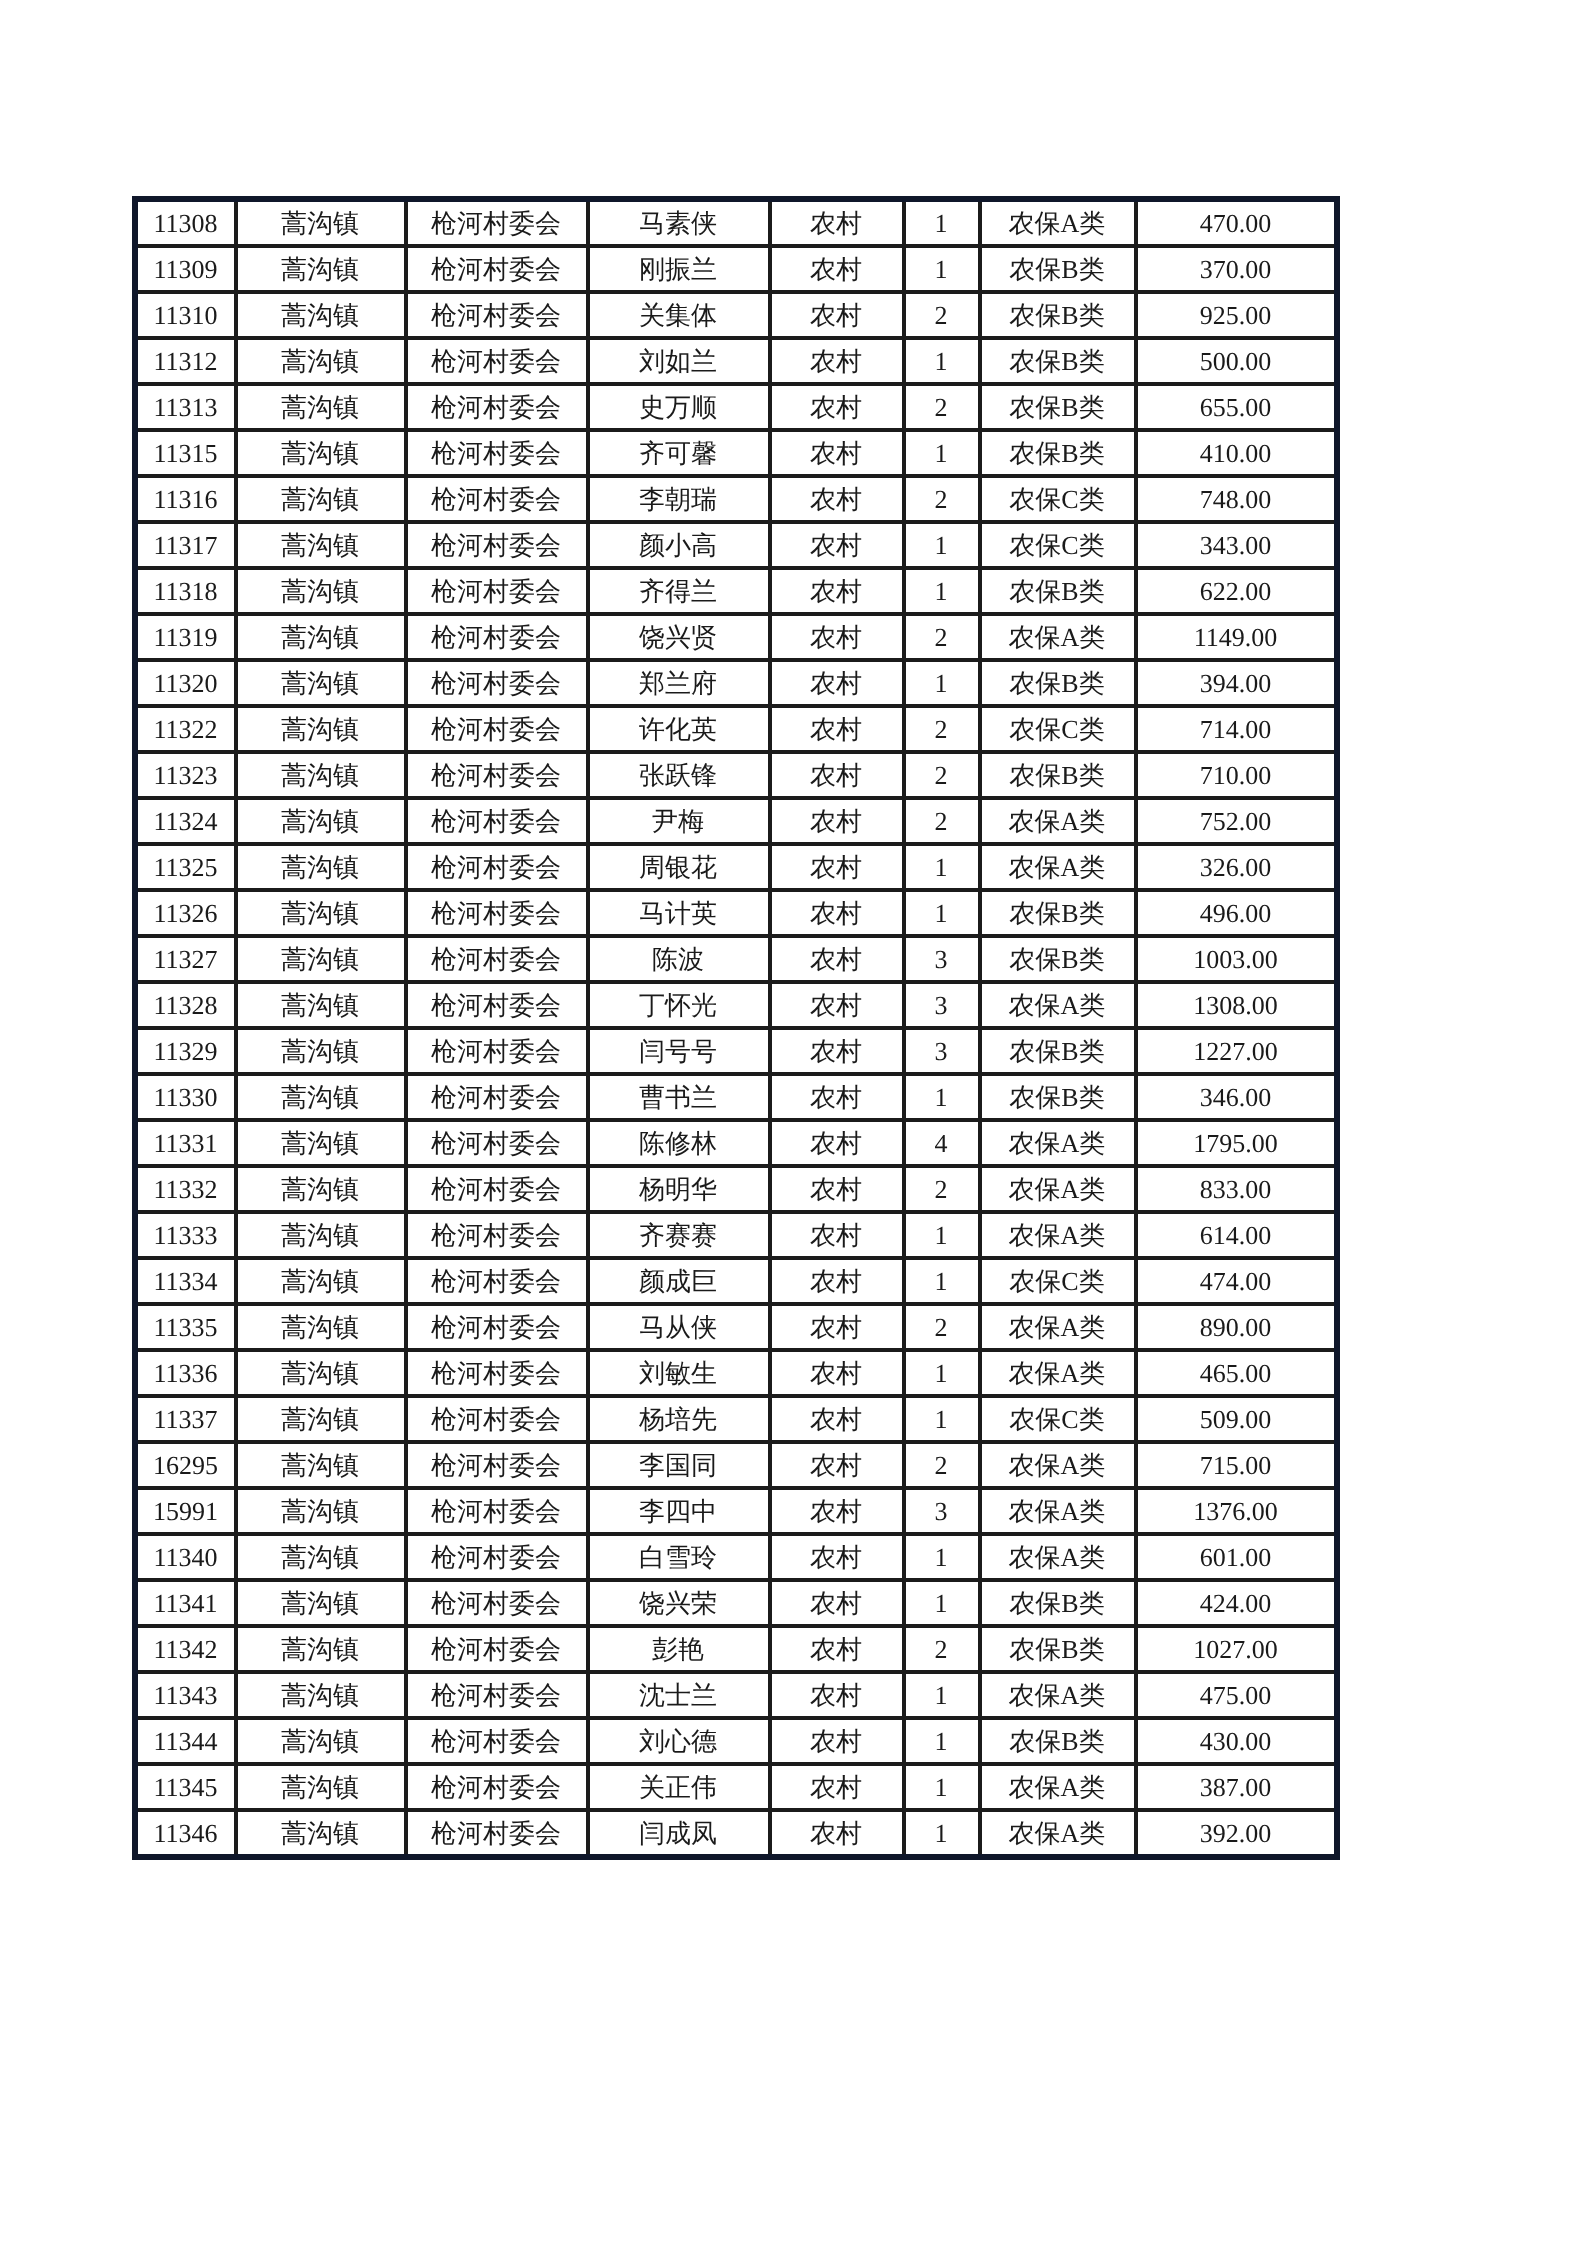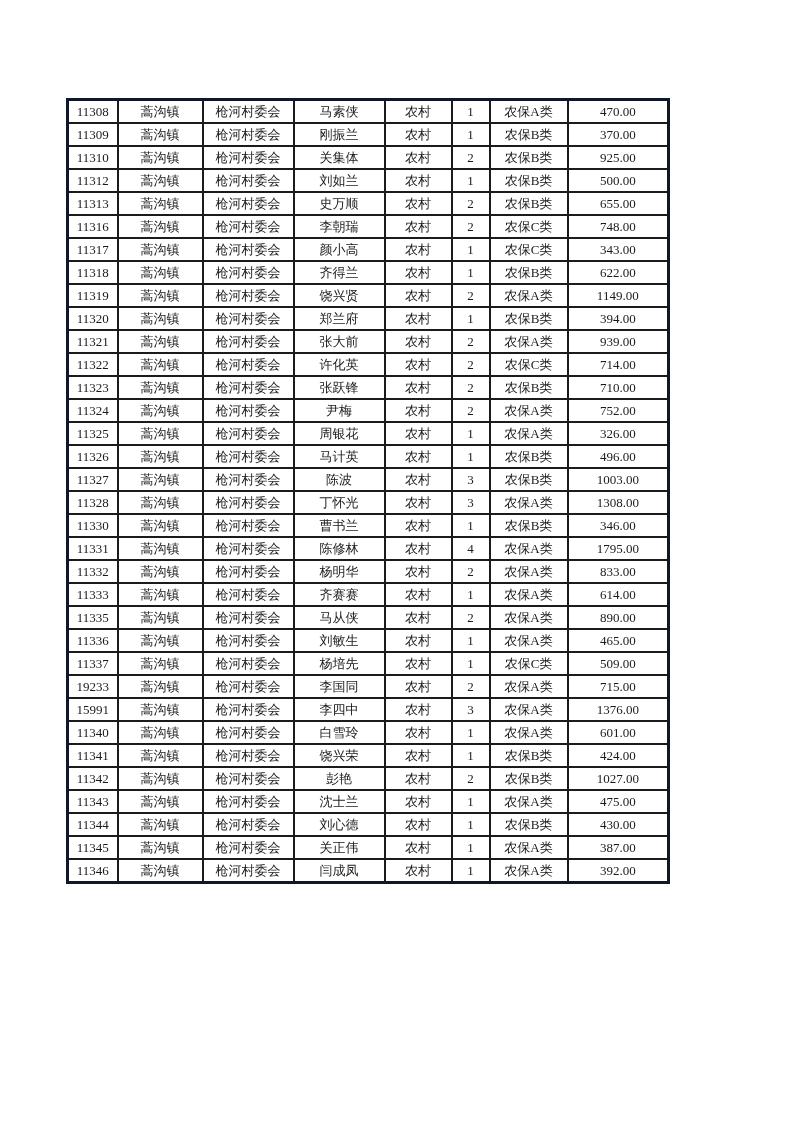--- a/index.html
+++ b/index.html
@@ -111,20 +111,30 @@
           <td>11313</td>
           <td>蒿沟镇</td>
           <td>枪河村委会</td>
           <td>史万顺</td>
           <td>农村</td>
           <td>2</td>
           <td>农保B类</td>
           <td>655.00</td>
         </tr>
         <tr>
+          <td>11315</td>
+          <td>蒿沟镇</td>
+          <td>枪河村委会</td>
+          <td>齐可馨</td>
+          <td>农村</td>
+          <td>1</td>
+          <td>农保B类</td>
+          <td>410.00</td>
+        </tr>
+        <tr>
           <td>11316</td>
           <td>蒿沟镇</td>
           <td>枪河村委会</td>
           <td>李朝瑞</td>
           <td>农村</td>
           <td>2</td>
           <td>农保C类</td>
           <td>748.00</td>
         </tr>
         <tr>
@@ -161,30 +171,20 @@
           <td>11320</td>
           <td>蒿沟镇</td>
           <td>枪河村委会</td>
           <td>郑兰府</td>
           <td>农村</td>
           <td>1</td>
           <td>农保B类</td>
           <td>394.00</td>
         </tr>
         <tr>
-          <td>11321</td>
-          <td>蒿沟镇</td>
-          <td>枪河村委会</td>
-          <td>张大前</td>
-          <td>农村</td>
-          <td>2</td>
-          <td>农保A类</td>
-          <td>939.00</td>
-        </tr>
-        <tr>
           <td>11322</td>
           <td>蒿沟镇</td>
           <td>枪河村委会</td>
           <td>许化英</td>
           <td>农村</td>
           <td>2</td>
           <td>农保C类</td>
           <td>714.00</td>
         </tr>
         <tr>
@@ -241,20 +241,30 @@
           <td>11328</td>
           <td>蒿沟镇</td>
           <td>枪河村委会</td>
           <td>丁怀光</td>
           <td>农村</td>
           <td>3</td>
           <td>农保A类</td>
           <td>1308.00</td>
         </tr>
         <tr>
+          <td>11329</td>
+          <td>蒿沟镇</td>
+          <td>枪河村委会</td>
+          <td>闫号号</td>
+          <td>农村</td>
+          <td>3</td>
+          <td>农保B类</td>
+          <td>1227.00</td>
+        </tr>
+        <tr>
           <td>11330</td>
           <td>蒿沟镇</td>
           <td>枪河村委会</td>
           <td>曹书兰</td>
           <td>农村</td>
           <td>1</td>
           <td>农保B类</td>
           <td>346.00</td>
         </tr>
         <tr>
@@ -279,20 +289,30 @@
         </tr>
         <tr>
           <td>11333</td>
           <td>蒿沟镇</td>
           <td>枪河村委会</td>
           <td>齐赛赛</td>
           <td>农村</td>
           <td>1</td>
           <td>农保A类</td>
           <td>614.00</td>
+        </tr>
+        <tr>
+          <td>11334</td>
+          <td>蒿沟镇</td>
+          <td>枪河村委会</td>
+          <td>颜成巨</td>
+          <td>农村</td>
+          <td>1</td>
+          <td>农保C类</td>
+          <td>474.00</td>
         </tr>
         <tr>
           <td>11335</td>
           <td>蒿沟镇</td>
           <td>枪河村委会</td>
           <td>马从侠</td>
           <td>农村</td>
           <td>2</td>
           <td>农保A类</td>
           <td>890.00</td>
@@ -311,21 +331,21 @@
           <td>11337</td>
           <td>蒿沟镇</td>
           <td>枪河村委会</td>
           <td>杨培先</td>
           <td>农村</td>
           <td>1</td>
           <td>农保C类</td>
           <td>509.00</td>
         </tr>
         <tr>
-          <td>19233</td>
+          <td>16295</td>
           <td>蒿沟镇</td>
           <td>枪河村委会</td>
           <td>李国同</td>
           <td>农村</td>
           <td>2</td>
           <td>农保A类</td>
           <td>715.00</td>
         </tr>
         <tr>
           <td>15991</td>

